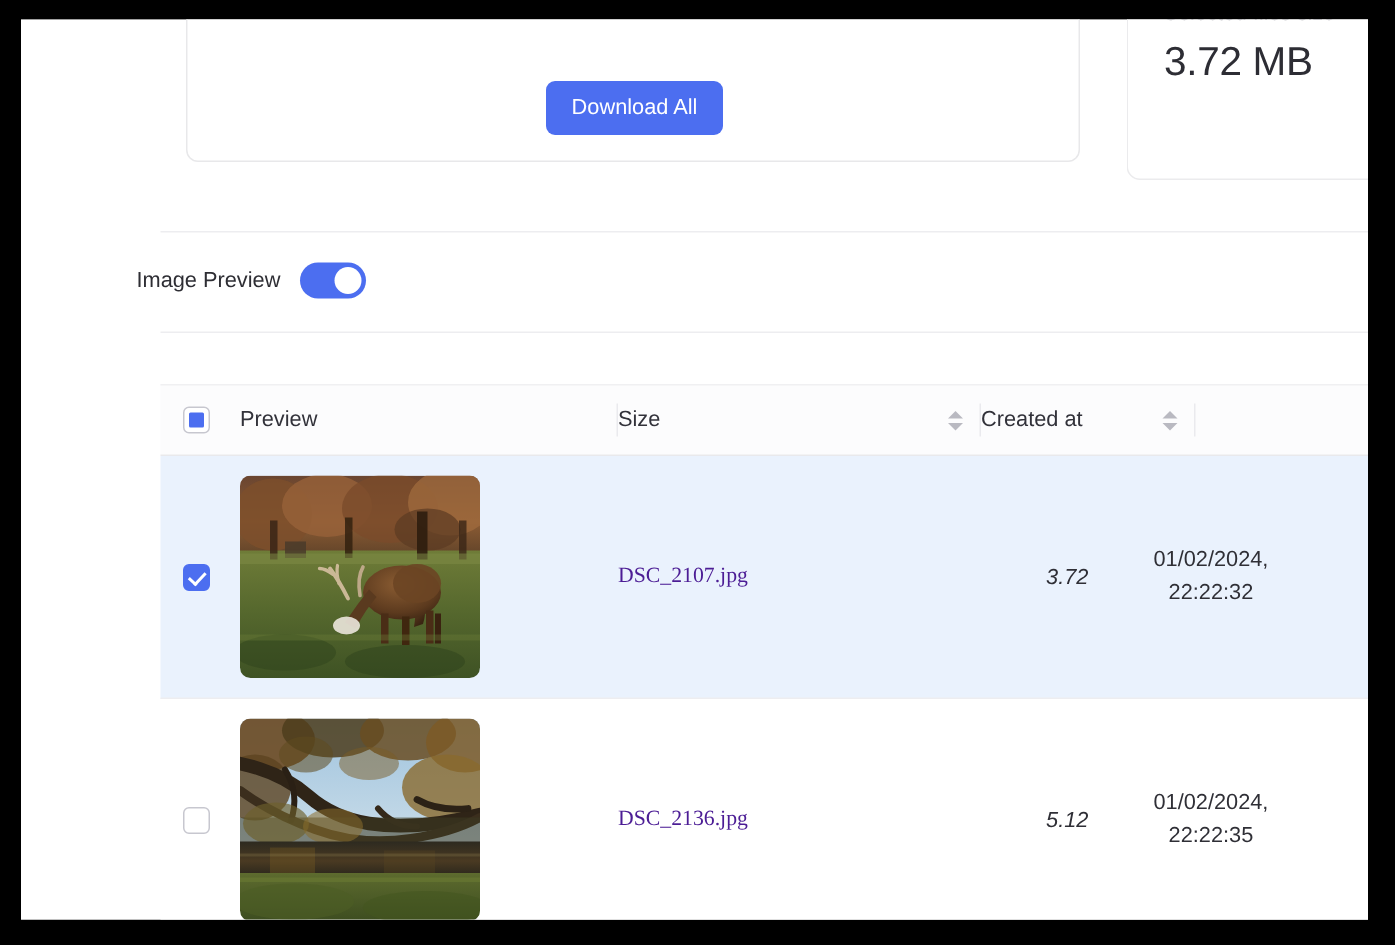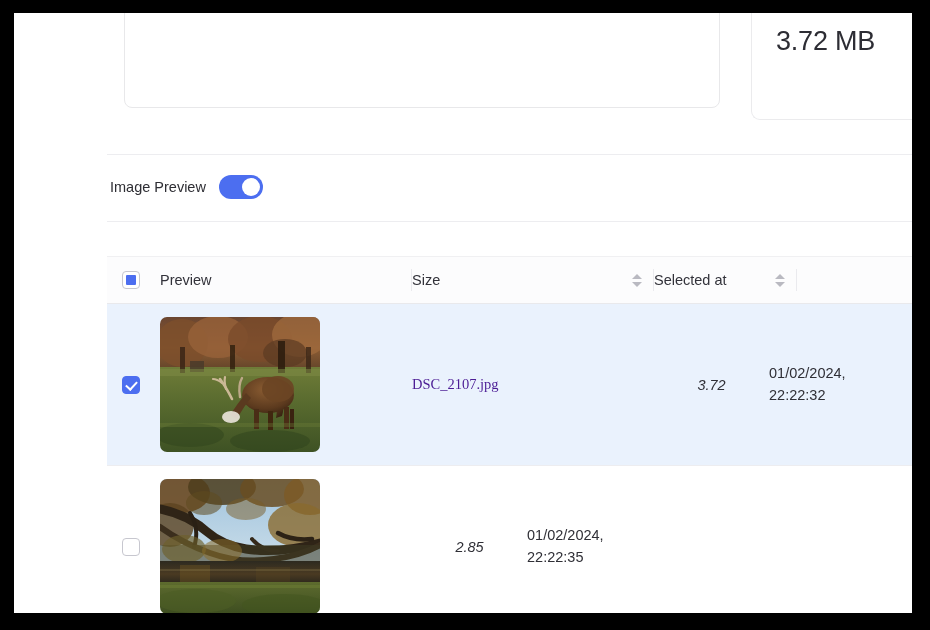--- a/index.html
+++ b/index.html
@@ -112,21 +112,21 @@
     width: 805px;
     height: 1px;
     background: #ededf0;
   }
   .hr.top    { top: 141px; }
   .hr.bottom { top: 208px; }
 
   
   .preview-row {
     position: absolute;
-    left: 96px;
+    left: 77px;
     top: 160px;
     height: 28px;
     display: flex;
     align-items: center;
     gap: 13px;
   }
 
   .preview-label {
     font-size: 14.5px;
     color: #2e2e34;
@@ -245,20 +245,21 @@
     color: #2f2f36;
     width: 115px;
     text-align: center;
     justify-content: center;
     font-style: italic;
   }
   .created-cell {
     font-size: 14.5px;
     color: #2f2f36;
     line-height: 1.45;
+    text-align: center;
   }
 
   
   .cbx {
     width: 18px;
     height: 18px;
     border-radius: 4px;
     border: 1px solid #c7c7cf;
     background: #ffffff;
     position: relative;
@@ -305,20 +306,21 @@
 </head>
 <body>
 
 <div id="page-viewport">
   <div id="scroll-canvas">
 
     <div class="top-row">
 
       <div class="actions-card">
         <div class="actions-inner">
+          <button class="btn">Download All</button>
         </div>
       </div>
 
       <div class="size-card">
         <div class="size-label">Selected files size</div>
         <div class="size-value">3.72 MB</div>
       </div>
 
     </div>
 
@@ -349,21 +351,21 @@
           <span class="th-label">Size</span>
           <span class="sorter">
             <i class="up"></i>
             <i class="down"></i>
           </span>
           <span class="vdiv"></span>
         </div>
 
 
         <div class="th col-created">
-          <span class="th-label">Selected at</span>
+          <span class="th-label">Created at</span>
           <span class="sorter">
             <i class="up"></i>
             <i class="down"></i>
           </span>
           <span class="vdiv"></span>
         </div>
       </div>
 
       <div class="trow selected">
         <div class="td col-check">
@@ -482,22 +484,25 @@
               <rect x="96" y="88" width="34" height="15" fill="#5d4a20" opacity=".3"></rect>
               <rect x="0" y="90" width="160" height="2" fill="#9a8a58" opacity=".25"></rect>
               <rect x="0" y="103" width="160" height="32" fill="url(#t-grass2)"></rect>
               <ellipse cx="36" cy="122" rx="40" ry="12" fill="#4d5d24" opacity=".6"></ellipse>
               <ellipse cx="124" cy="126" rx="42" ry="11" fill="#44551f" opacity=".55"></ellipse>
               <rect x="0" y="106" width="160" height="3" fill="#6e7d33" opacity=".5"></rect>
             </svg>
           </div>
         </div>
 
-
-        <div class="td col-size size-cell">2.85</div>
+        <div class="td col-name">
+          <a class="name-link" href="#">DSC_2136.jpg</a>
+        </div>
+
+        <div class="td col-size size-cell">5.12</div>
 
         <div class="td col-created">
           <div class="created-cell">
             <div>01/02/2024,</div>
             <div>22:22:35</div>
           </div>
         </div>
       </div>
 
     </div>

